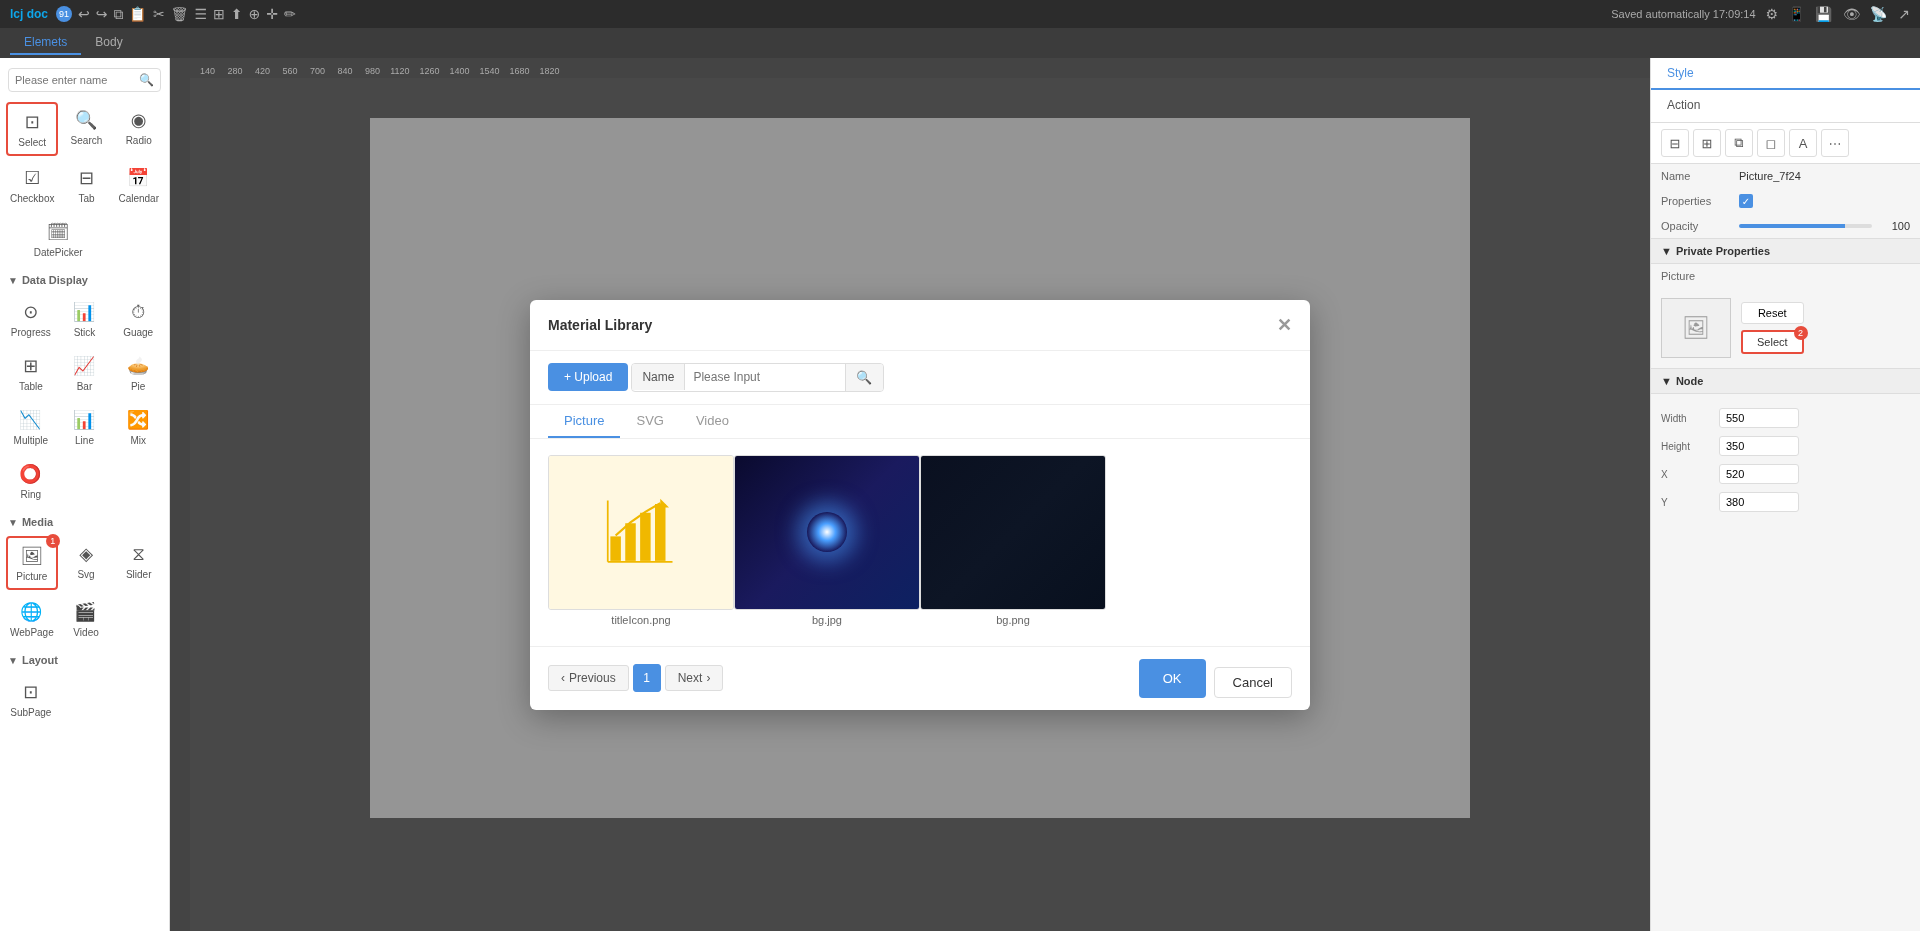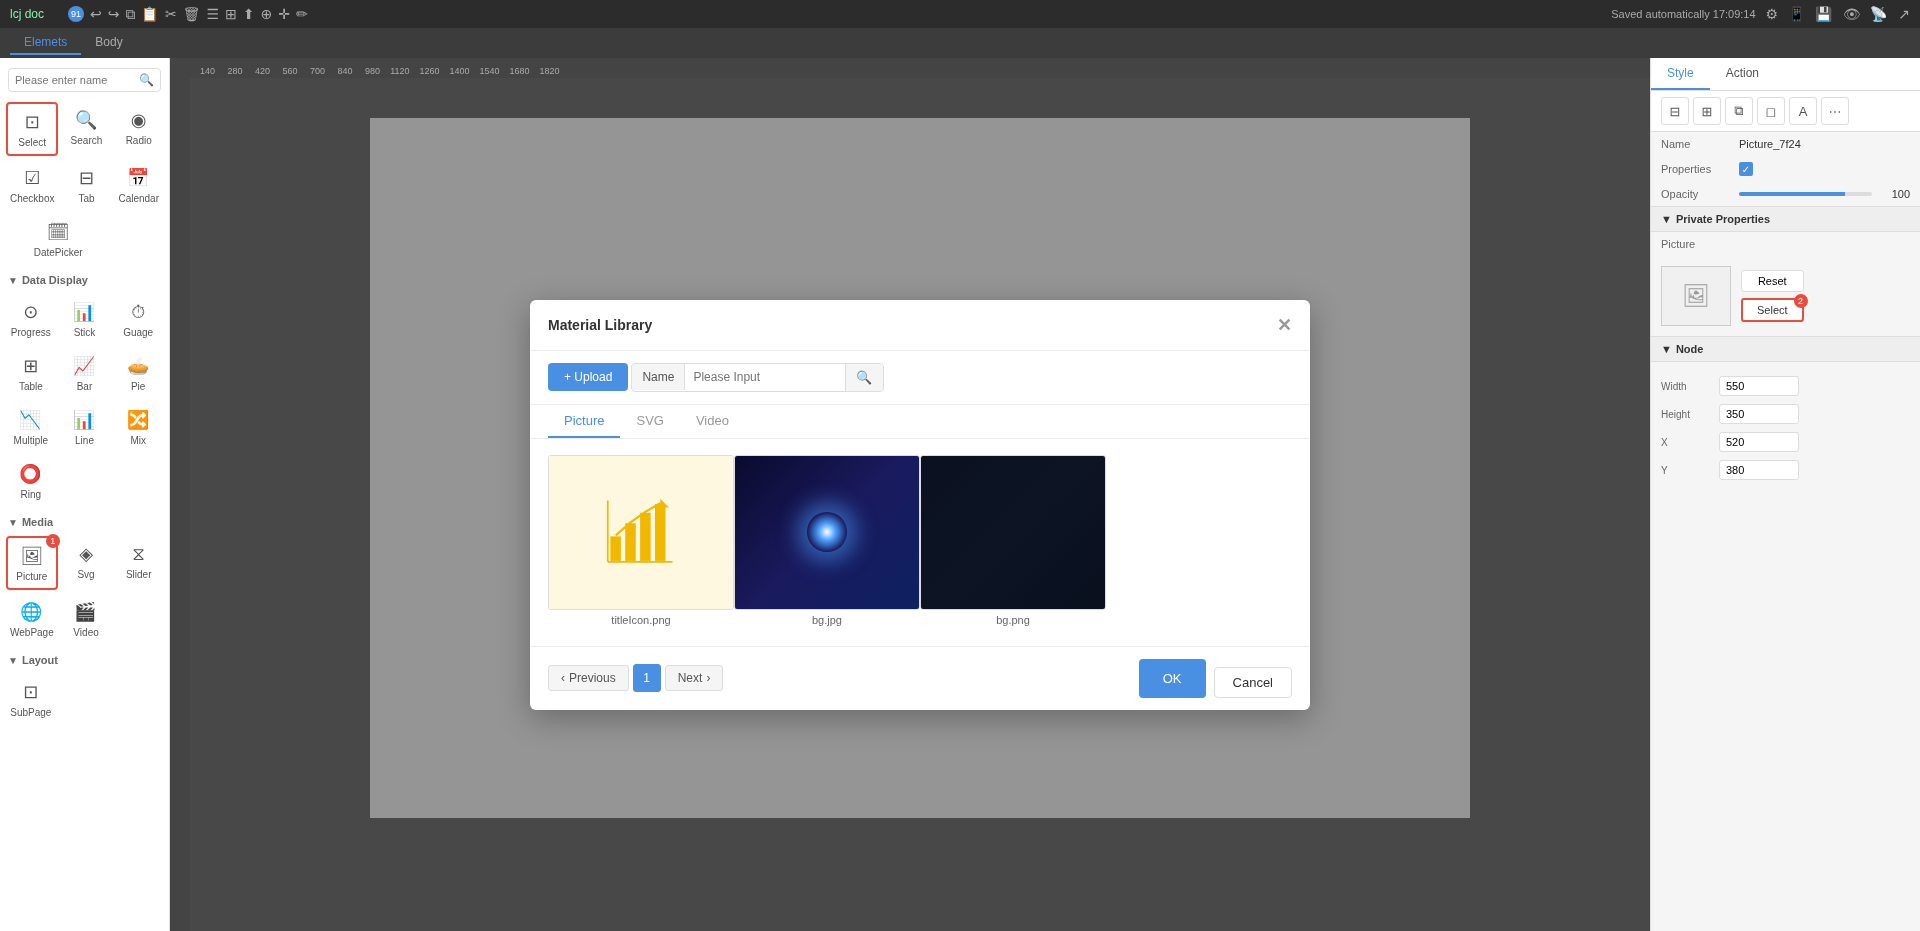--- a/index.html
+++ b/index.html
@@ -10,21 +10,21 @@
       height: 28px;
       background: #2c2c2c;
       display: flex;
       align-items: center;
       padding: 0 10px;
       color: #ccc;
       font-size: 12px;
       gap: 8px;
       flex-shrink: 0;
     }
-    .top-bar-title { color: #86efac; font-weight: normal; margin-right: 16px; }
+    .top-bar-title { color: #0ea5e9; font-weight: bold; margin-right: 0; }
     .top-bar-icons { display: flex; gap: 6px; align-items: center; }
     .top-bar-icon { color: #aaa; font-size: 14px; cursor: pointer; }
     .top-bar-right { margin-left: auto; color: #aaa; font-size: 11px; display: flex; align-items: center; gap: 10px; }
     .notification-badge { background: #4a90e2; color: white; border-radius: 50%; width: 16px; height: 16px; display: inline-flex; align-items: center; justify-content: center; font-size: 9px; }
 
     
     .tab-bar {
       height: 30px;
       background: #3c3c3c;
       display: flex;
@@ -170,20 +170,21 @@
       background: #f5f5f5;
       border-left: 1px solid #ddd;
       flex-shrink: 0;
       display: flex;
       flex-direction: column;
     }
     .right-tab-bar {
       display: flex;
       border-bottom: 1px solid #ddd;
       background: #fff;
+      flex-direction: column;
     }
     .right-tab {
       padding: 8px 16px;
       font-size: 12px;
       color: #555;
       cursor: pointer;
       border-bottom: 2px solid transparent;
     }
     .right-tab.active { color: #4a90e2; border-bottom: 2px solid #4a90e2; }
 

